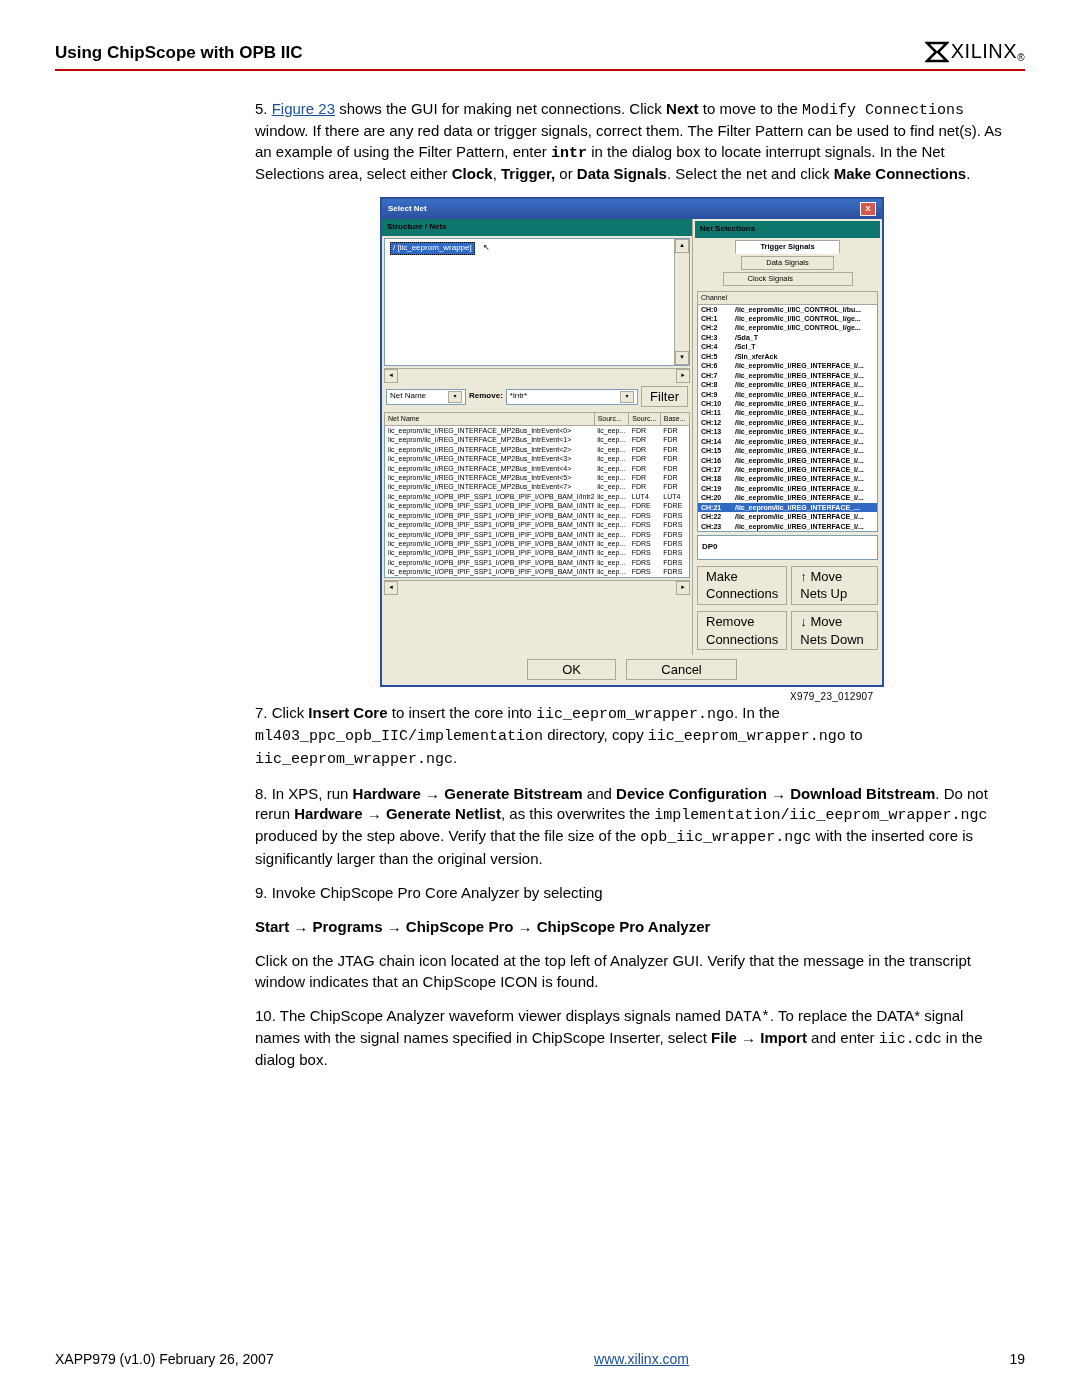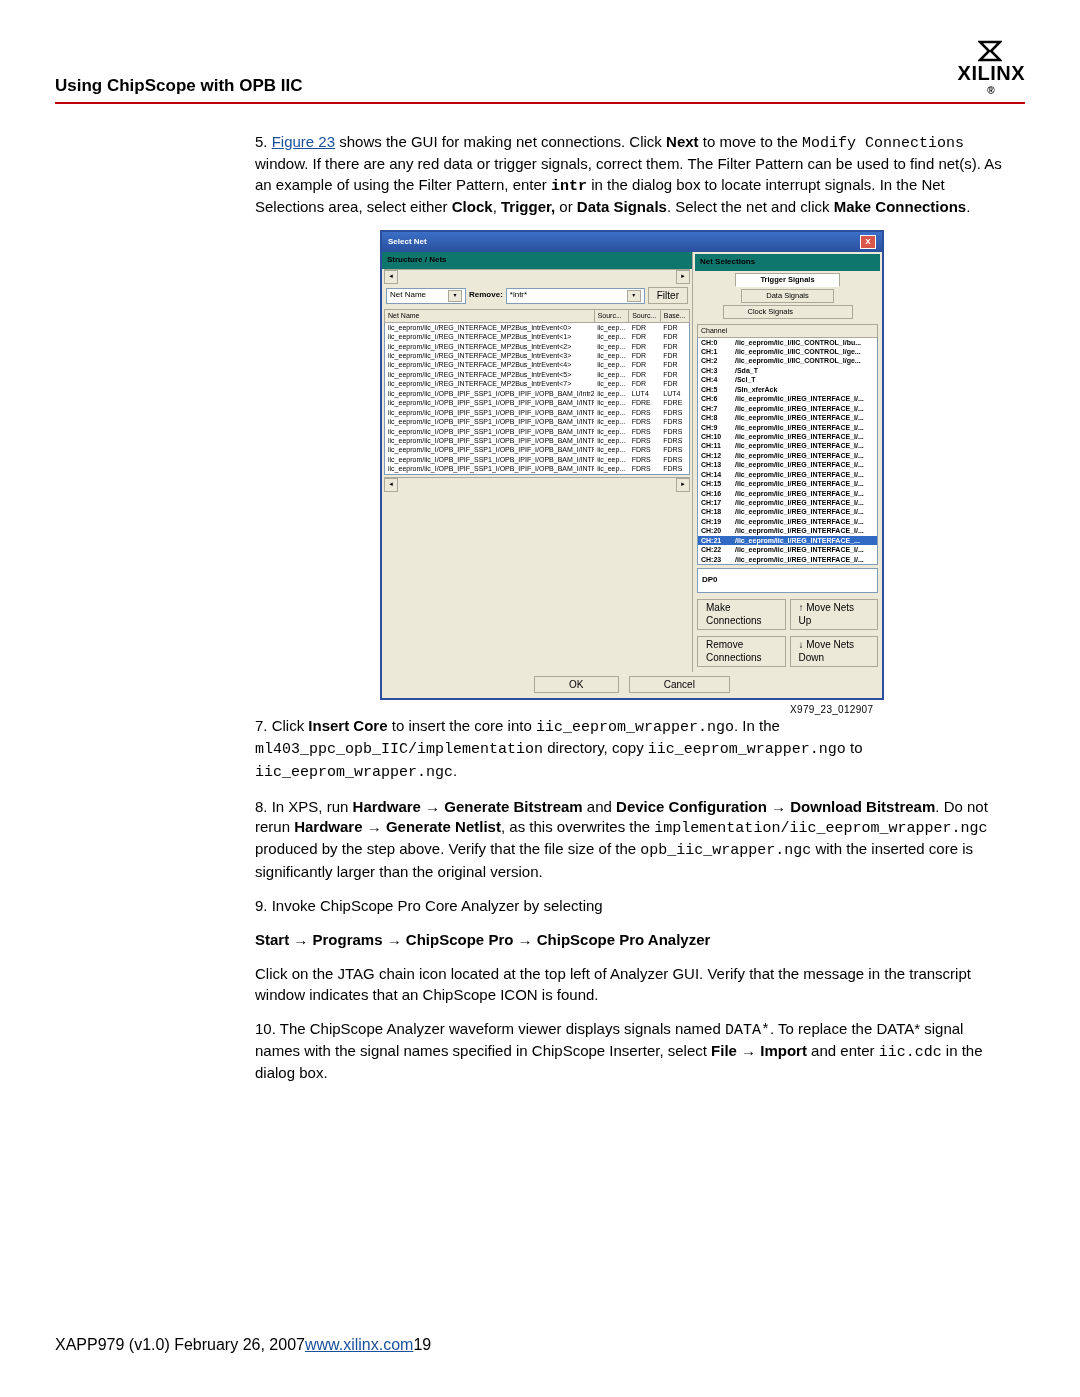--- a/index.html
+++ b/index.html
@@ -18,26 +18,25 @@
     align-items: flex-end;
     border-bottom: 2.5px solid #c00000;
     padding-bottom: 6px;
     margin-bottom: 28px;
   }
   .header-title {
     font-weight: bold;
     font-size: 17px;
   }
   .logo {
-    font-weight: bold;
+    font-weight: normal;
     font-size: 20px;
     letter-spacing: 0.5px;
     display: flex;
-    align-items: center;
-    flex-direction: column;
+    align-items: flex-end;
   }
   .logo-sigma {
     display: inline-flex;
     width: 24px;
     height: 22px;
     margin-right: 2px;
   }
   .logo-text { font-family: Arial, sans-serif; }
   .logo-reg { font-size: 10px; vertical-align: super; }
   .body-col {
@@ -171,21 +170,21 @@
     width: 12px;
     height: 10px;
     font-size: 6px;
     text-align: center;
     line-height: 8px;
   }
   .btn {
     background: #ece9d8;
     border: 1px solid #aca899;
     padding: 1px 8px;
-    font-size: 10px;
+    font-size: 13px;
     cursor: default;
   }
   .list-table {
     background: #fff;
     border: 1px solid #7f9db9;
     margin: 2px;
     font-size: 7px;
     width: calc(100% - 4px);
     border-collapse: collapse;
     position: relative;
@@ -264,26 +263,26 @@
   .dlg-footer .btn { padding: 2px 34px; margin: 0 4px; }
   .fig-id {
     text-align: right;
     font-size: 10px;
     font-family: Arial;
     margin: 2px 18% 0 0;
     letter-spacing: 0.3px;
   }
   .footer {
     position: fixed;
-    bottom: 43px;
+    bottom: 30px;
     left: 55px;
     right: 55px;
     display: flex;
-    justify-content: flex-start;
-    font-size: 16px;
+    justify-content: space-between;
+    font-size: 14px;
     width: 970px;
   }
   .footer a { color: #1a4f9c; text-decoration: underline; }
 </style>
 </head>
 <body>
 
 <div class="header">
   <div class="header-title">Using ChipScope with OPB IIC</div>
   <div class="logo">
@@ -305,20 +304,28 @@
 
   <div class="fig-wrap">
     <div class="dlg">
       <div class="dlg-title">
         <span>Select Net</span>
         <span class="dlg-close">X</span>
       </div>
       <div class="dlg-body">
         <div class="left-pane">
           <div class="pane-title">Structure / Nets</div>
+          <div class="tree">
+            <span class="tree-sel">/ [iic_eeprom_wrappe]</span>
+            <span style="margin-left:6px;">↖</span>
+            <div class="scroll-v">
+              <div class="scroll-btn">▴</div>
+              <div class="scroll-btn">▾</div>
+            </div>
+          </div>
           <div class="scroll-h">
             <div class="scroll-btn" style="left:0">◂</div>
             <div class="scroll-btn" style="right:0">▸</div>
           </div>
           <div class="filter-row">
             <div class="combo" style="width:72px">
               <span>Net Name</span>
               <span class="combo-btn">▾</span>
             </div>
             <label>Remove:</label>

